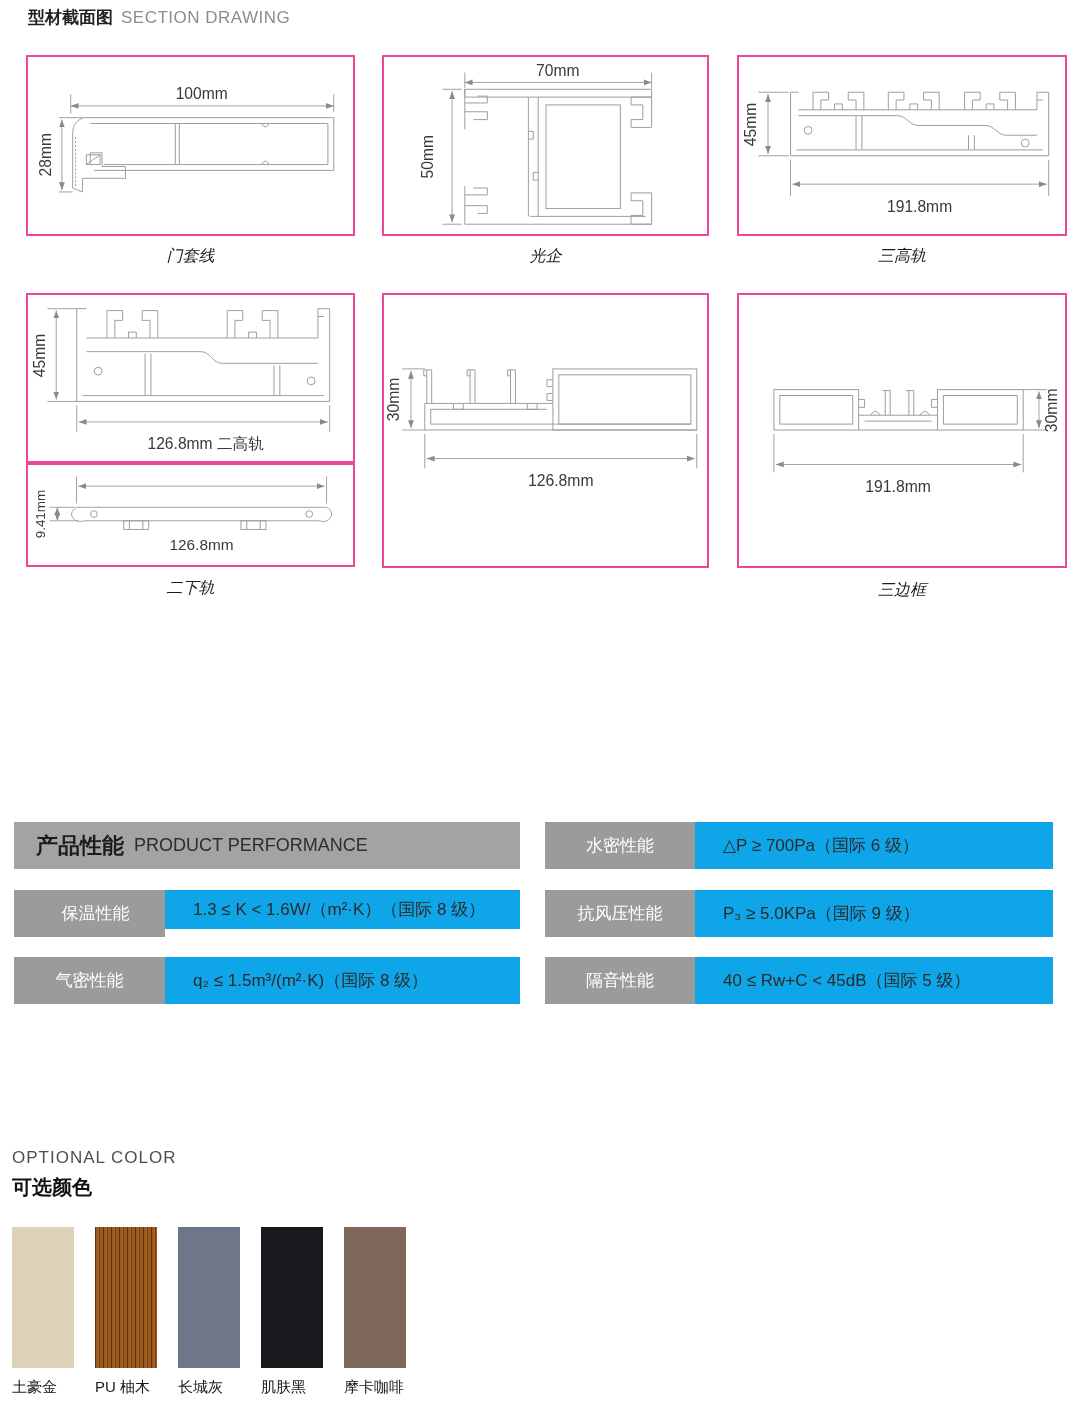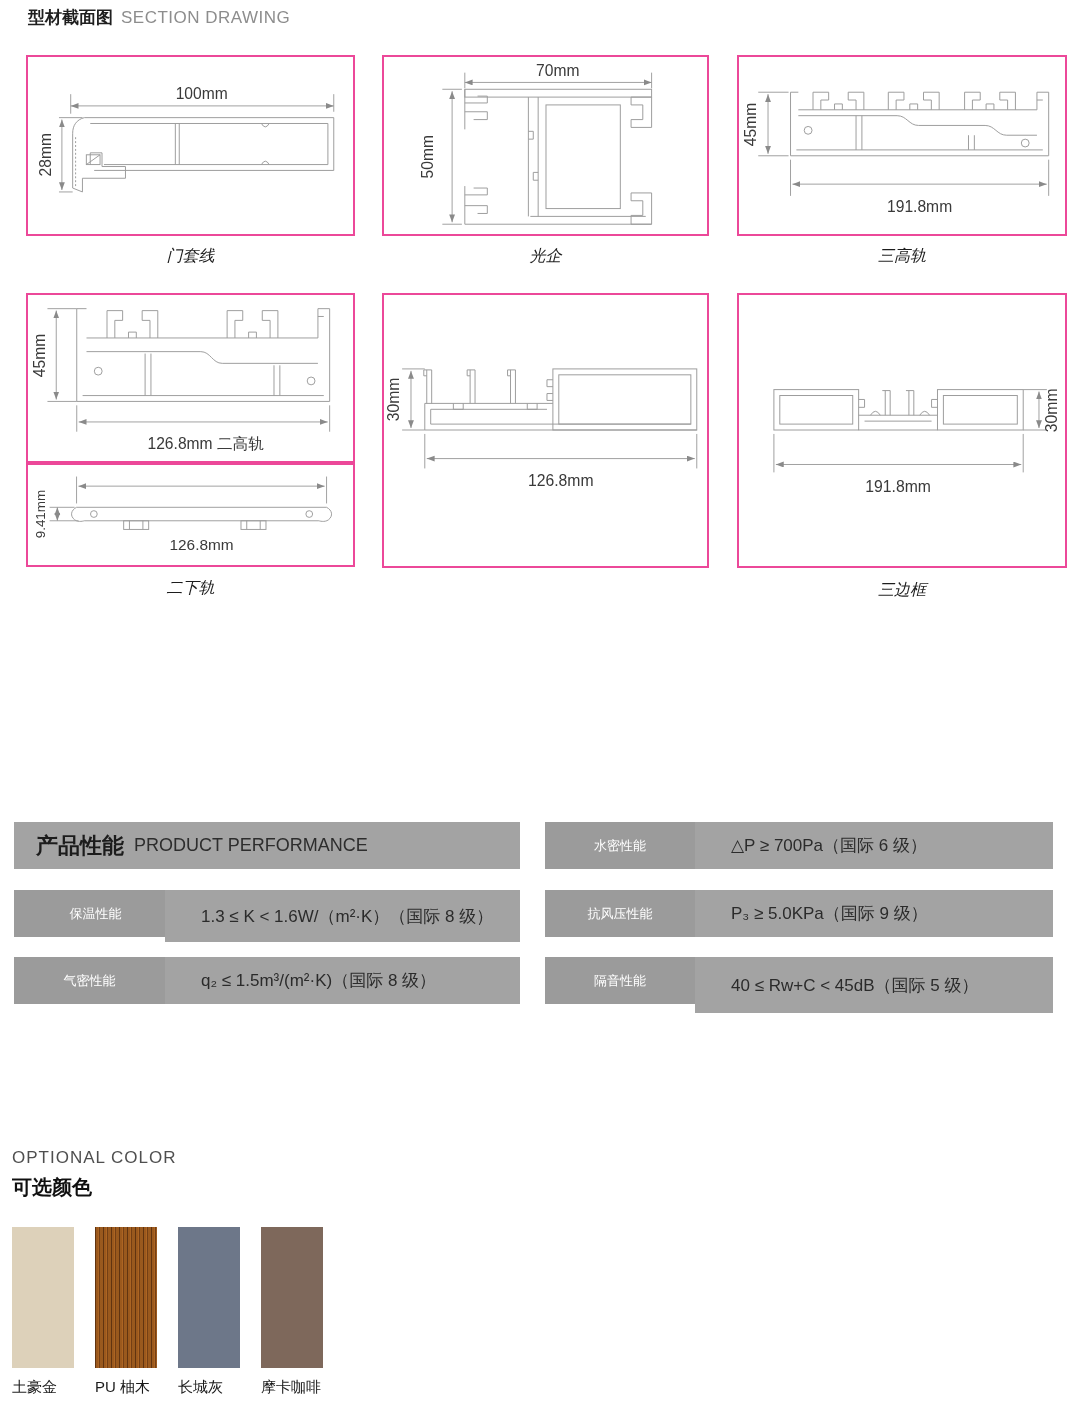--- a/index.html
+++ b/index.html
@@ -19,24 +19,24 @@
   .ln{stroke:#9c9c9c;fill:none;stroke-width:1;}
   .dim{stroke:#9f9f9f;fill:none;stroke-width:1;}
   .dimtxt{fill:#3a3a3a;font-size:16px;}
   .dimtxt.sm{font-size:14px;}
 
   
   .perf-header{position:absolute;left:14px;top:822px;width:506px;height:47px;background:#a3a3a3;
     display:flex;align-items:center;padding-left:22px;box-sizing:border-box;white-space:nowrap;}
   .perf-header .cn{font-size:22px;font-weight:bold;color:#1c1c1c;margin-right:10px;}
   .perf-header .en{font-size:18px;color:#2d2d2d;}
-  .perf-label{position:absolute;background:#9b9b9b;color:#ffffff;font-size:13px;
+  .perf-label{position:absolute;background:#9b9b9b;color:#ffffff;font-size:17px;
     display:flex;align-items:center;justify-content:center;box-sizing:border-box;}
-  .perf-value{position:absolute;background:#a3a3a3;color:#2b2b2b;font-size:17px;
-    display:flex;align-items:center;padding-left:36px;box-sizing:border-box;white-space:nowrap;}
+  .perf-value{position:absolute;background:#0ea5e9;color:#2b2b2b;font-size:17px;
+    display:flex;align-items:center;padding-left:28px;box-sizing:border-box;white-space:nowrap;}
 
   
   .opt-en{position:absolute;left:12px;top:1148px;font-size:17px;color:#4f4f4f;letter-spacing:1px;}
   .opt-cn{position:absolute;left:12px;top:1174px;font-size:20px;font-weight:bold;color:#101010;}
   .swatches{position:absolute;left:12px;top:1227px;display:flex;gap:21px;}
   .swatch-item{width:62px;}
   .swatch{width:62px;height:141px;position:relative;}
   .swatch.grain::after{content:"";position:absolute;inset:0;
     background:repeating-linear-gradient(90deg,
       rgba(50,20,4,.55) 0 1px, rgba(163,84,24,.15) 1px 3px,
@@ -225,46 +225,50 @@
 
   <div class="perf-header">
     <span class="cn">产品性能</span>
     <span class="en">PRODUCT PERFORMANCE</span>
   </div>
 
   <div class="perf-label" style="left:545px;top:822px;width:150px;height:47px;">水密性能</div>
   <div class="perf-value" style="left:695px;top:822px;width:358px;height:47px;">△P ≥ 700Pa（国际 6 级）</div>
 
   <div class="perf-label" style="left:14px;top:890px;width:151px;height:47px;padding-left:12px;">保温性能</div>
-  <div class="perf-value" style="left:165px;top:890px;width:355px;height:52px;">1.3 ≤ K &lt; 1.6W/（m²·K）（国际 8 级）</div>
+  <div class="perf-value" style="left:165px;top:890px;width:355px;height:39px;">1.3 ≤ K &lt; 1.6W/（m²·K）（国际 8 级）</div>
 
   <div class="perf-label" style="left:545px;top:890px;width:150px;height:47px;">抗风压性能</div>
   <div class="perf-value" style="left:695px;top:890px;width:358px;height:47px;">P₃ ≥ 5.0KPa（国际 9 级）</div>
 
   <div class="perf-label" style="left:14px;top:957px;width:151px;height:47px;">气密性能</div>
   <div class="perf-value" style="left:165px;top:957px;width:355px;height:47px;">q₂ ≤ 1.5m³/(m²·K)（国际 8 级）</div>
 
   <div class="perf-label" style="left:545px;top:957px;width:150px;height:47px;">隔音性能</div>
-  <div class="perf-value" style="left:695px;top:957px;width:358px;height:56px;">40 ≤ Rw+C &lt; 45dB（国际 5 级）</div>
+  <div class="perf-value" style="left:695px;top:957px;width:358px;height:47px;">40 ≤ Rw+C &lt; 45dB（国际 5 级）</div>
 
   <div class="opt-en">OPTIONAL COLOR</div>
   <div class="opt-cn">可选颜色</div>
 
   <div class="swatches">
     <div class="swatch-item">
       <div class="swatch" style="background: rgb(221, 209, 186);"></div>
       <div class="sw-label">土豪金</div>
     </div>
     <div class="swatch-item">
       <div class="swatch grain" style="background: rgb(154, 90, 30);"></div>
       <div class="sw-label">PU 柚木</div>
     </div>
     <div class="swatch-item">
       <div class="swatch" style="background: rgb(109, 119, 137);"></div>
       <div class="sw-label">长城灰</div>
     </div>
     <div class="swatch-item">
+      <div class="swatch" style="background: rgb(24, 25, 29);"></div>
+      <div class="sw-label">肌肤黑</div>
+    </div>
+    <div class="swatch-item">
       <div class="swatch" style="background: rgb(126, 104, 91);"></div>
       <div class="sw-label">摩卡咖啡</div>
     </div>
   </div>
 
 </div>
 
 </body></html>

